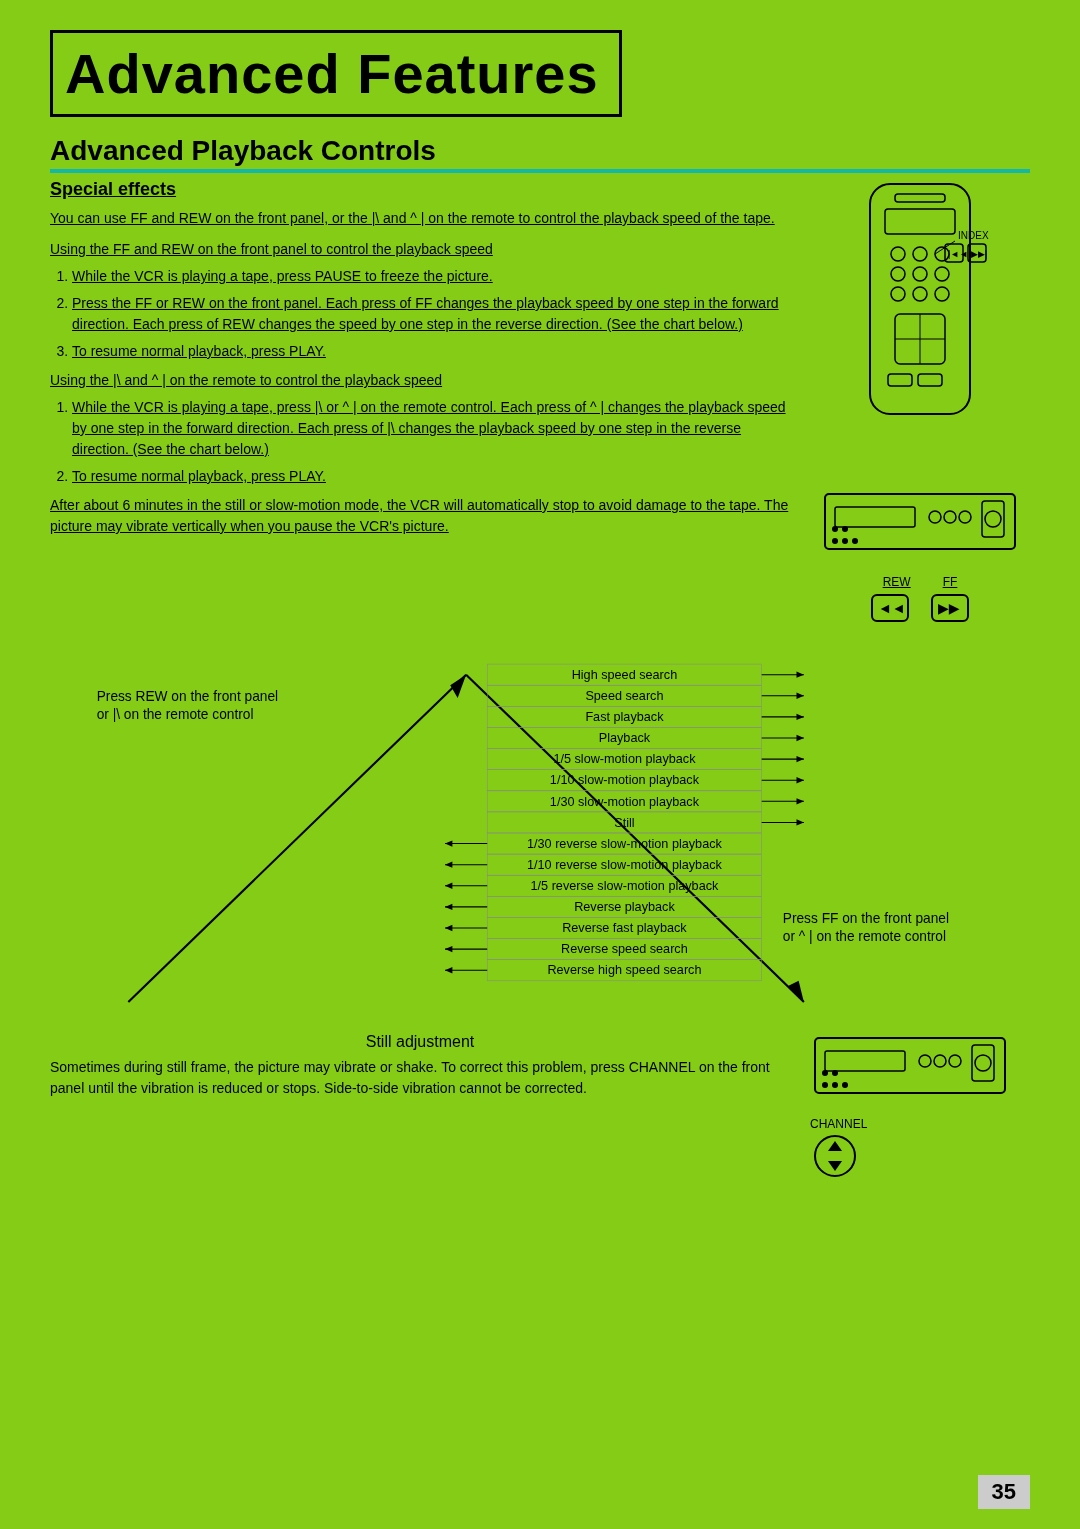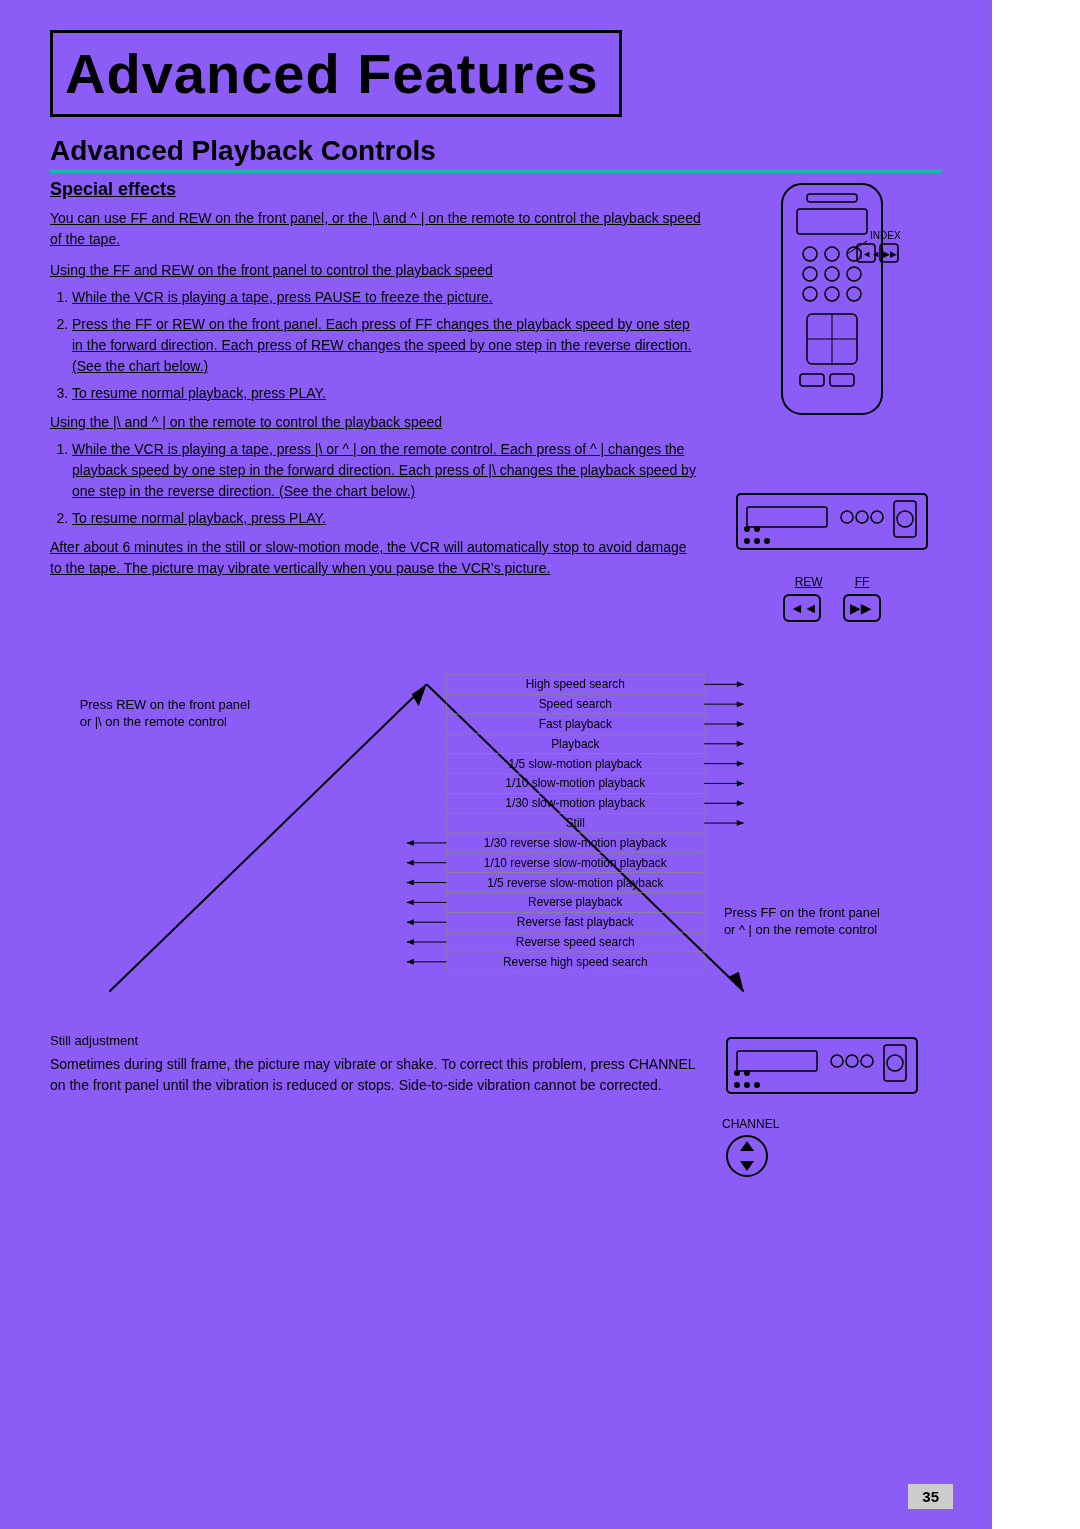--- a/index.html
+++ b/index.html
@@ -8,23 +8,23 @@
       font-size: 14px;
       background: #fff;
       color: #000;
       width: 1080px;
       min-height: 1529px;
       position: relative;
       padding: 0;
     }
 
     .page-wrapper {
-      width: 992px;
+      width: 1080px;
       min-height: 1529px;
-      background: #8b5cf6;
+      background: #84cc16;
       position: relative;
       padding: 30px 50px 60px 50px;
     }
 
     
     .page-title-banner {
       border: 3px solid #000;
       display: inline-block;
       padding: 8px 20px 8px 12px;
       margin-bottom: 18px;
@@ -136,30 +136,31 @@
     .still-image {
       width: 220px;
       display: flex;
       flex-direction: column;
     }
 
     
     .page-number {
       position: absolute;
       bottom: 20px;
-      right: 39px;
-      font-size: 15px;
+      right: 50px;
+      font-size: 22px;
       font-weight: bold;
       background: #ccc;
       padding: 4px 14px;
     }
 
     .still-adj-label {
-      font-size: 13px;
+      font-size: 16px;
       margin-bottom: 6px;
+      text-align: center;
     }
   </style>
 </head>
 <body>
 
 <div class="page-wrapper">
 
   
   <div class="page-title-banner">
     <h1>Advanced Features</h1>

